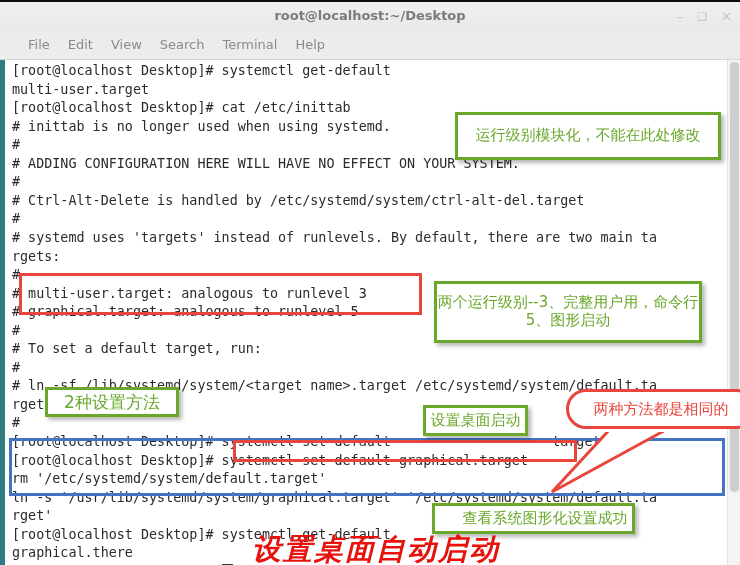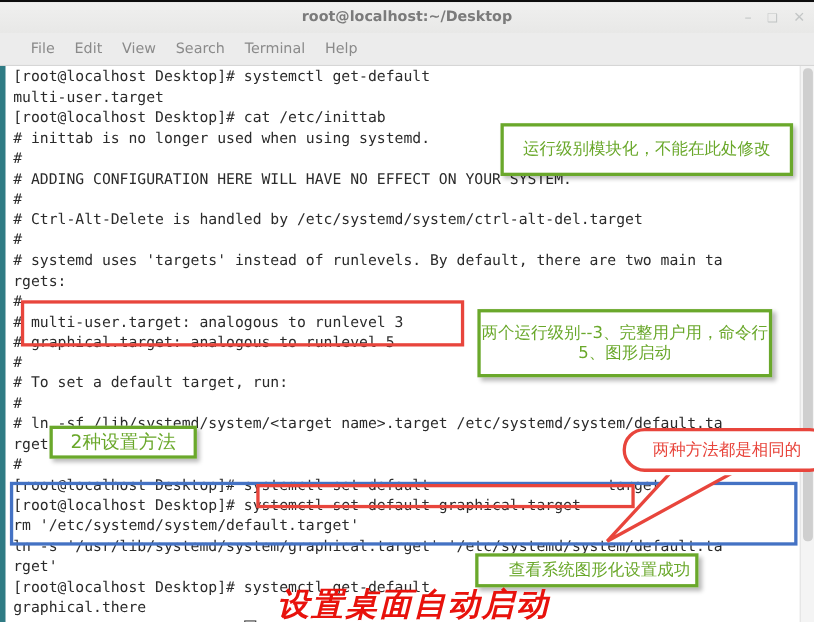--- a/index.html
+++ b/index.html
@@ -188,20 +188,23 @@
 
   <div class="gbox" style="left:434px;top:279px;width:268px;height:62px;font-size:15px;flex-direction:column;">
     <span>两个运行级别--3、完整用户用，命令行</span>
     <span>5、图形启动</span>
   </div>
 
   <div class="gbox" style="left:29px;top:385px;width:134px;height:30px;font-size:17px;margin-left:16px;">
     <span>2种设置方法</span>
   </div>
 
+  <div class="gbox" style="left:423px;top:403px;width:105px;height:31px;font-size:15px;">
+    <span>设置桌面启动</span>
+  </div>
 
   <div class="gbox" style="left:432px;top:501px;width:203px;height:31px;font-size:15px;padding-left:23px;">
     <span>查看系统图形化设置成功</span>
   </div>
 
   <svg class="bubble-tail">
     <polygon points="612,425 671,425 552,490" fill="#ffffff" stroke="#e8453c" stroke-width="3"></polygon>
     <rect x="600" y="412" width="90" height="18" fill="#ffffff"></rect>
   </svg>
   <div class="bubble" style="left:566px;top:387px;width:190px;height:40px;">

